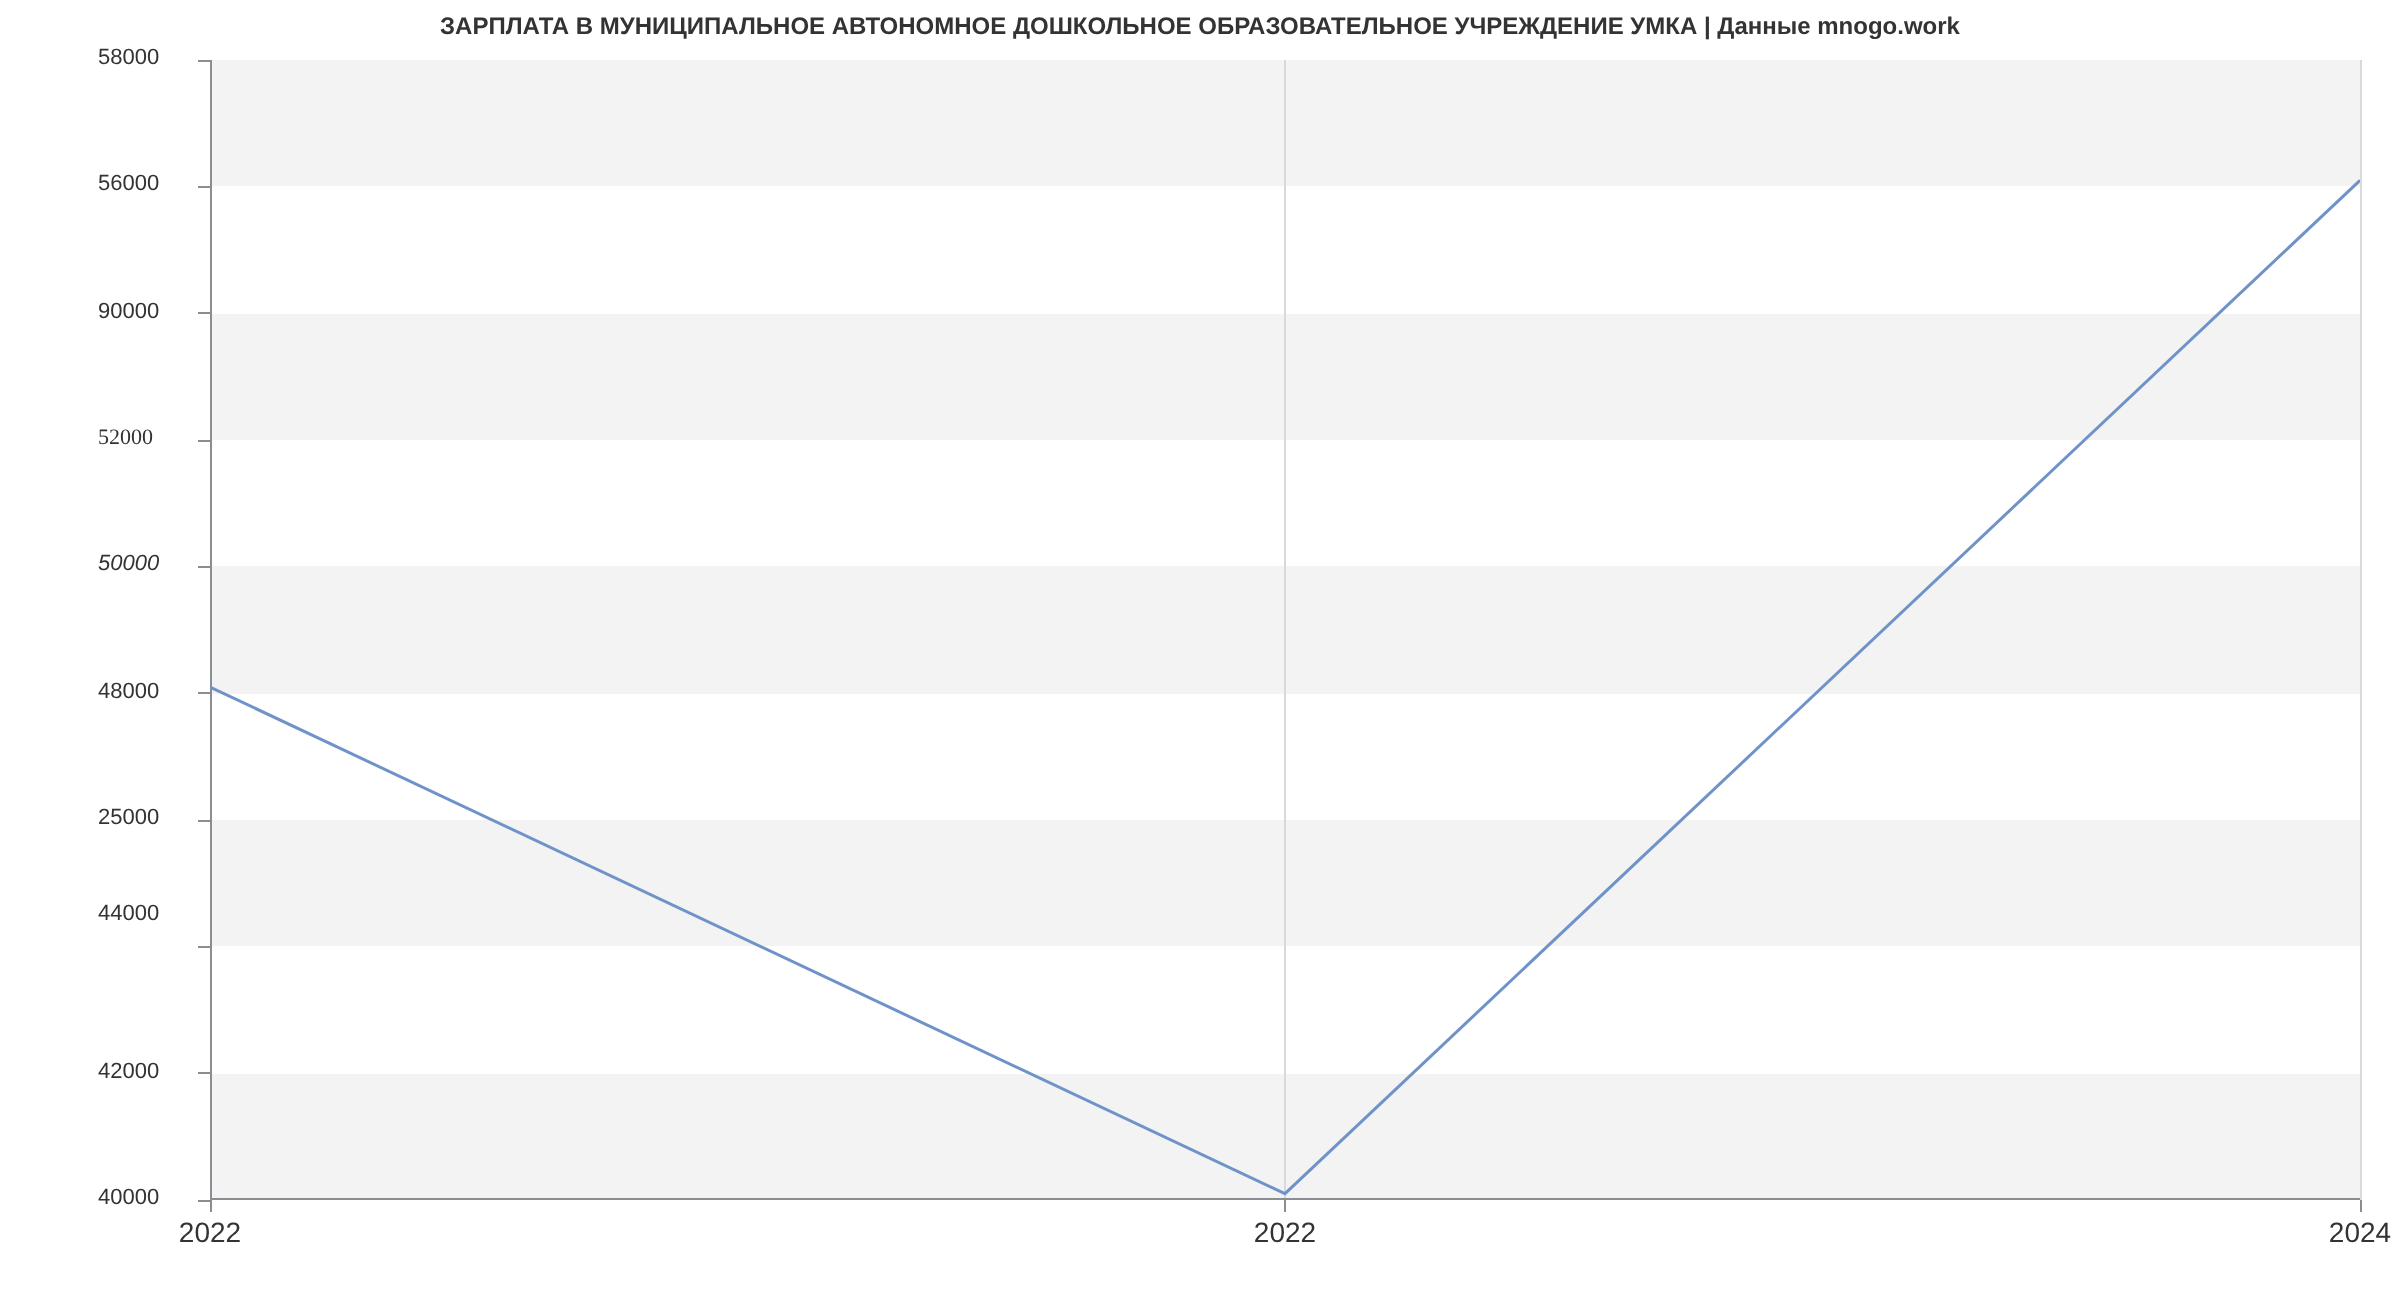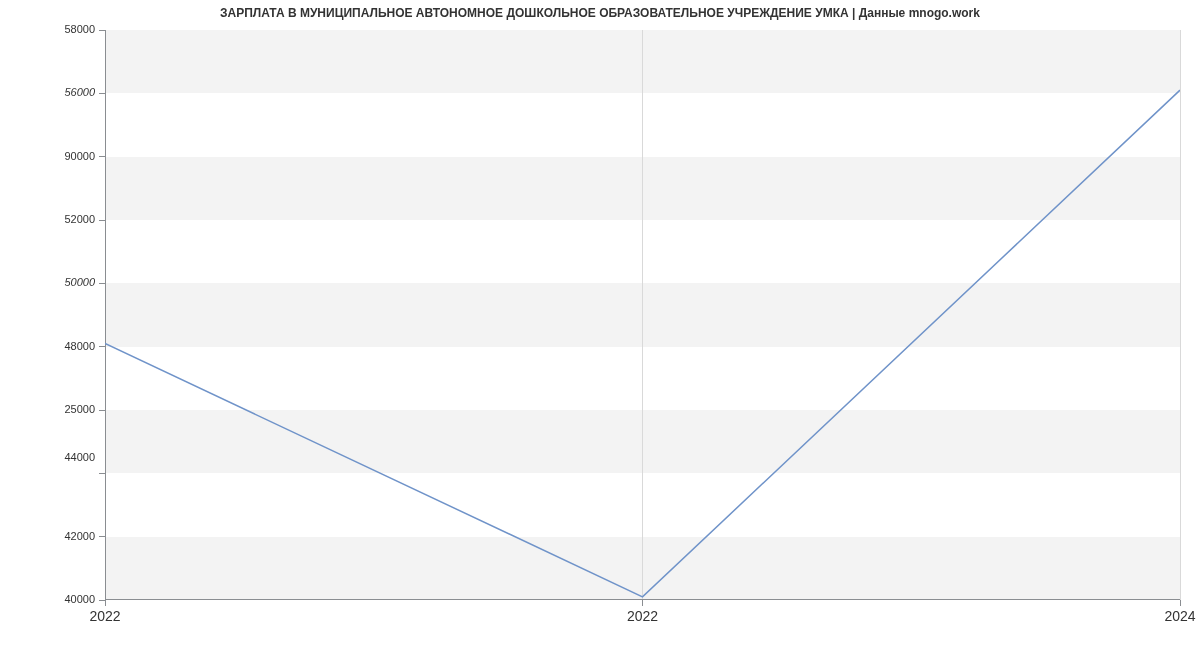--- a/index.html
+++ b/index.html
@@ -44,21 +44,20 @@
     background: #8a8d91;
   }
   .y-tick {
     position: absolute;
     background: #8a8d91;
   }
   .y-label {
     position: absolute;
     font-size: 11px;
     color: #333333;
-    text-align: right;
   }
   .x-tick {
     position: absolute;
     background: #8a8d91;
   }
   .x-label {
     position: absolute;
     font-size: 14px;
     color: #333333;
     text-align: center;
@@ -90,25 +89,25 @@
       <div class="y-label" style="left: -56px; top: 499.667px; width: 46px;">42000</div>
       <div class="y-tick" style="left: -6px; top: 442.833px; width: 6px; height: 1px;"></div>
       <div class="y-label" style="left: -56px; top: 421px; width: 46px;">44000</div>
       <div class="y-tick" style="left: -6px; top: 379.5px; width: 6px; height: 1px;"></div>
       <div class="y-label" style="left: -56px; top: 373px; width: 46px;">25000</div>
       <div class="y-tick" style="left: -6px; top: 316.167px; width: 6px; height: 1px;"></div>
       <div class="y-label" style="left: -56px; top: 309.667px; width: 46px;">48000</div>
       <div class="y-tick" style="left: -6px; top: 252.833px; width: 6px; height: 1px;"></div>
       <div class="y-label" style="left: -56px; top: 246.333px; width: 46px; font-style: italic;">50000</div>
       <div class="y-tick" style="left: -6px; top: 189.5px; width: 6px; height: 1px;"></div>
-      <div class="y-label" style="left: -56px; top: 183px; width: 46px;">52000</div>
+      <div class="y-label" style="left: -56px; top: 183px; width: 46px; font-family: Liberation Serif, serif;">52000</div>
       <div class="y-tick" style="left: -6px; top: 126.167px; width: 6px; height: 1px;"></div>
       <div class="y-label" style="left: -56px; top: 119.667px; width: 46px;">90000</div>
       <div class="y-tick" style="left: -6px; top: 62.8333px; width: 6px; height: 1px;"></div>
-      <div class="y-label" style="left: -56px; top: 56.3333px; width: 46px; font-style: italic;">56000</div>
+      <div class="y-label" style="left: -56px; top: 56.3333px; width: 46px;">56000</div>
       <div class="y-tick" style="left: -6px; top: -0.5px; width: 6px; height: 1px;"></div>
       <div class="y-label" style="left: -56px; top: -7px; width: 46px;">58000</div>
       <div class="x-tick" style="left: -0.5px; top: 570px; width: 1px; height: 6px;"></div>
       <div class="x-label" style="left: -30px; top: 578px; width: 60px;">2022</div>
       <div class="x-tick" style="left: 537px; top: 570px; width: 1px; height: 6px;"></div>
       <div class="x-label" style="left: 507.5px; top: 578px; width: 60px;">2022</div>
       <div class="x-tick" style="left: 1074.5px; top: 570px; width: 1px; height: 6px;"></div>
       <div class="x-label" style="left: 1045px; top: 578px; width: 60px;">2024</div>
       <svg class="line" width="1075" height="570">
         <polyline points="0,313.5 537.5,566.8333333333334 1075,60.16666666666663" fill="none" stroke="#6f93c9" stroke-width="1.5"></polyline>

